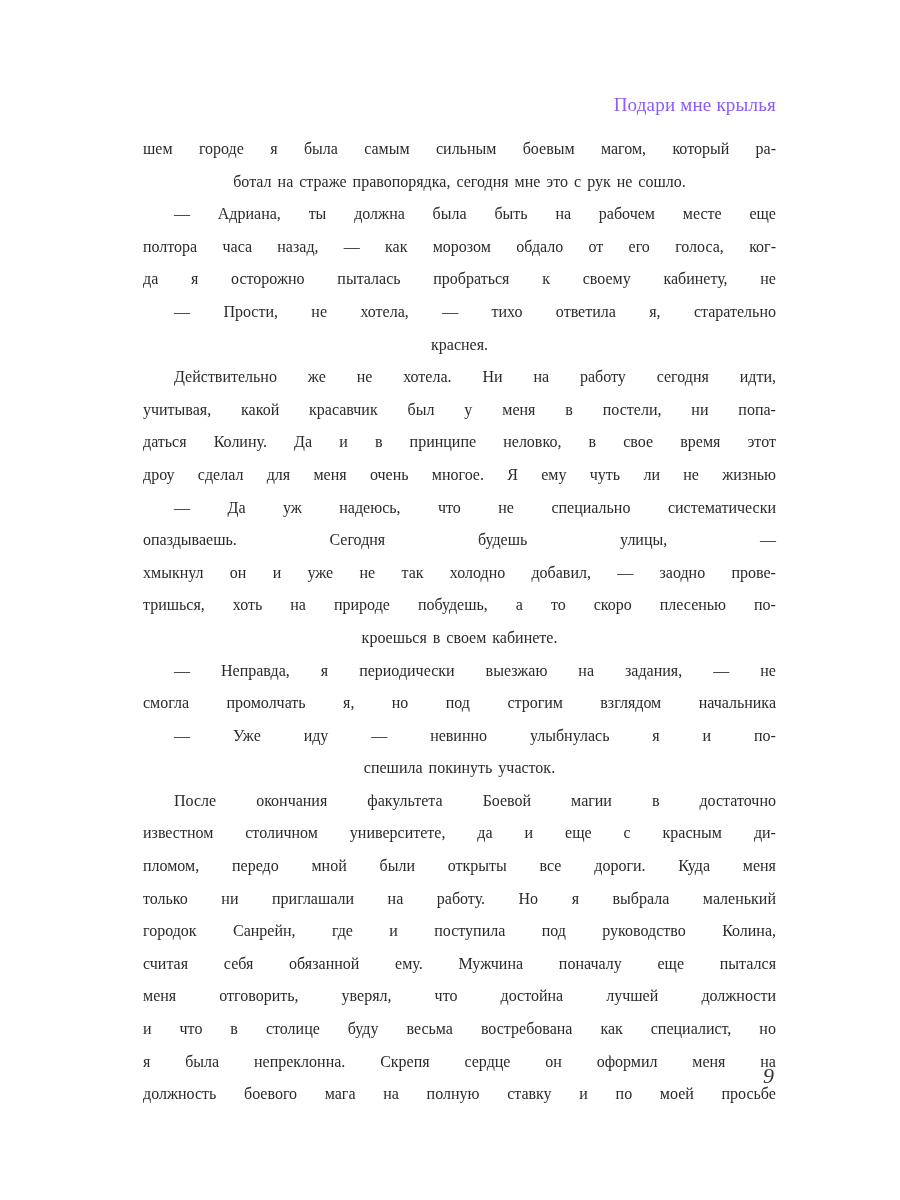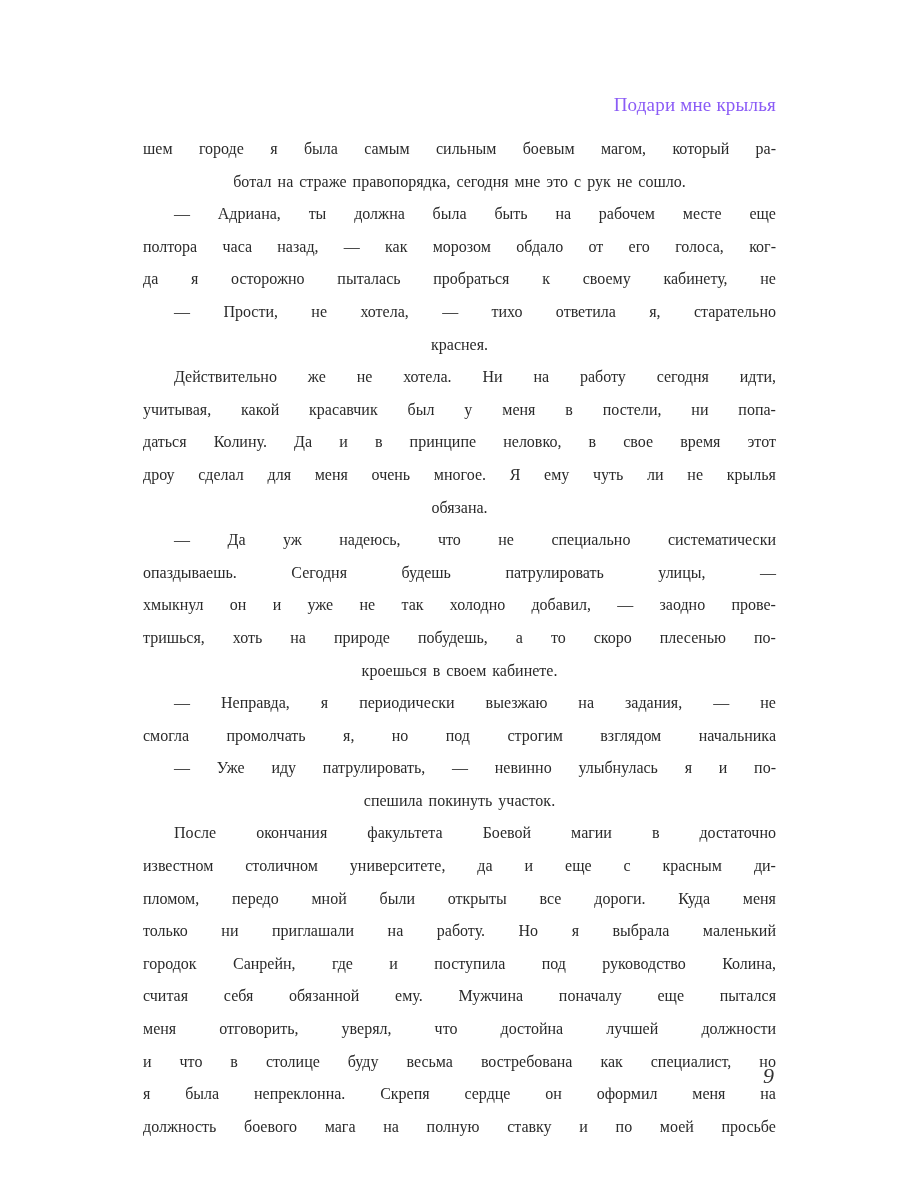--- a/index.html
+++ b/index.html
@@ -176,40 +176,36 @@
       <span class="word">сделал</span>
       <span class="word">для</span>
       <span class="word">меня</span>
       <span class="word">очень</span>
       <span class="word">многое.</span>
       <span class="word">Я</span>
       <span class="word">ему</span>
       <span class="word">чуть</span>
       <span class="word">ли</span>
       <span class="word">не</span>
-      <span class="word">крылья</span>
-    </div>
-    <div class="line last">
-      <span class="word">обязана.</span>
+      <span class="word">жизнью</span>
     </div>
     <div class="line indent">
       <span class="word">—</span>
       <span class="word">Да</span>
       <span class="word">уж</span>
       <span class="word">надеюсь,</span>
       <span class="word">что</span>
       <span class="word">не</span>
       <span class="word">специально</span>
       <span class="word">систематически</span>
     </div>
     <div class="line">
       <span class="word">опаздываешь.</span>
       <span class="word">Сегодня</span>
       <span class="word">будешь</span>
-      <span class="word">патрулировать</span>
       <span class="word">улицы,</span>
       <span class="word">—</span>
     </div>
     <div class="line">
       <span class="word">хмыкнул</span>
       <span class="word">он</span>
       <span class="word">и</span>
       <span class="word">уже</span>
       <span class="word">не</span>
       <span class="word">так</span>
@@ -255,21 +251,20 @@
       <span class="word">но</span>
       <span class="word">под</span>
       <span class="word">строгим</span>
       <span class="word">взглядом</span>
       <span class="word">начальника</span>
     </div>
     <div class="line indent">
       <span class="word">—</span>
       <span class="word">Уже</span>
       <span class="word">иду</span>
-      <span class="word">патрулировать,</span>
       <span class="word">—</span>
       <span class="word">невинно</span>
       <span class="word">улыбнулась</span>
       <span class="word">я</span>
       <span class="word">и</span>
       <span class="word">по-</span>
     </div>
     <div class="line last">
       <span class="word">спешила</span>
       <span class="word">покинуть</span>

